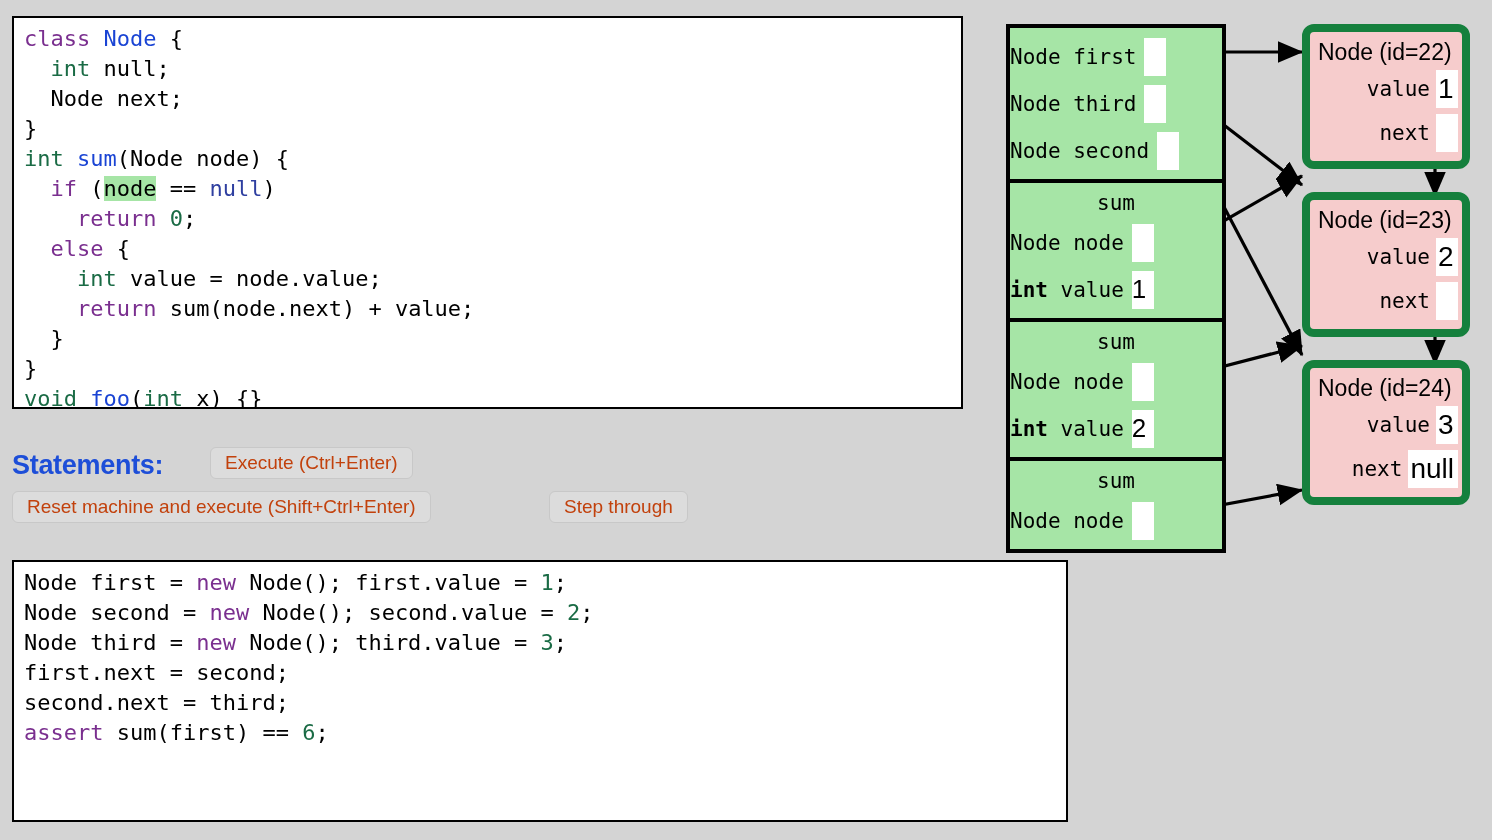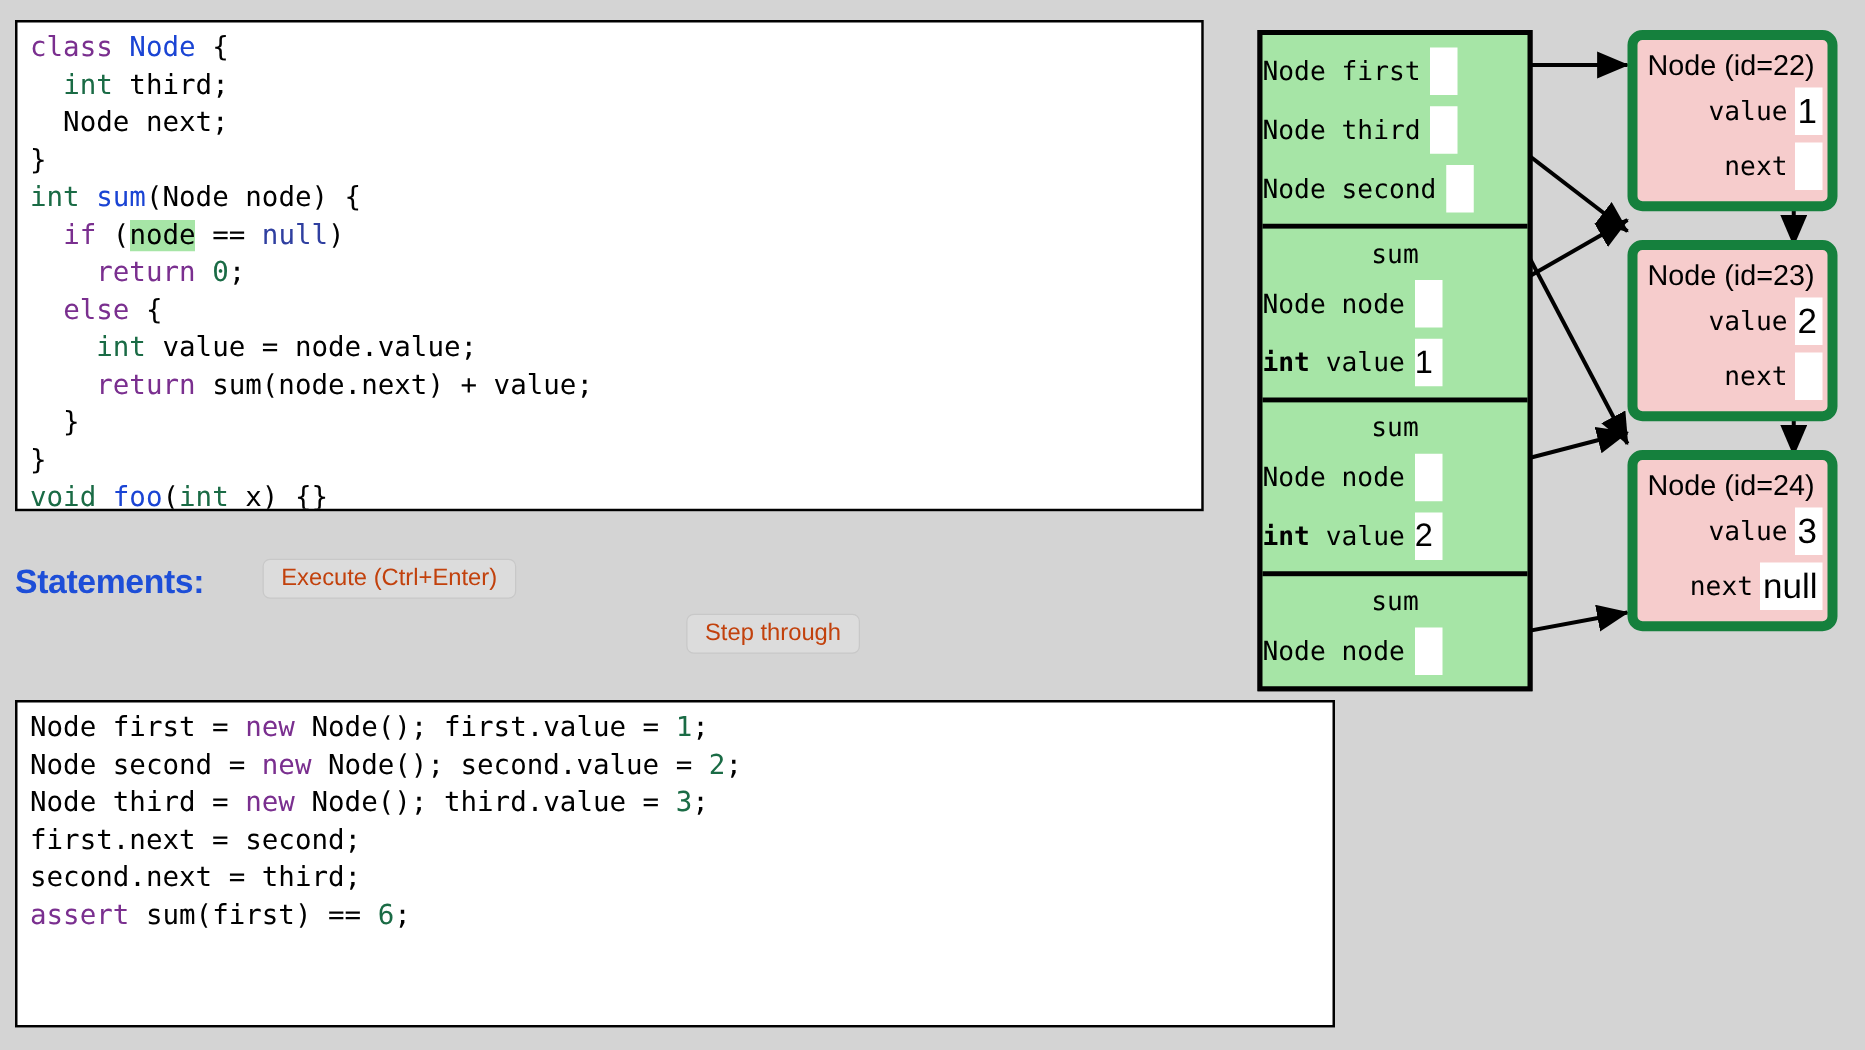--- a/index.html
+++ b/index.html
@@ -222,39 +222,40 @@
   }
   .field-slot.wide { padding-right: 4px; }
 </style>
 </head>
 <body>
 
 <div id="left-pane">
 
   <div class="code-box" id="code-editor">
     <pre class="code-text" id="code-editor-text"><span class="kw">class </span><span class="ident">Node</span><span class="plain"> {</span>
-<span class="plain">  </span><span class="type">int</span><span class="plain"> third;</span>
+<span class="plain">  </span><span class="type">int</span><span class="plain"> null;</span>
 <span class="plain">  Node next;</span>
 <span class="plain">}</span>
 <span class="type">int</span><span class="plain"> </span><span class="ident">sum</span><span class="plain">(Node node) {</span>
 <span class="plain">  </span><span class="kw">if</span><span class="plain"> (</span><span class="plain hl">node</span><span class="plain"> == </span><span class="nullkw">null</span><span class="plain">)</span>
 <span class="plain">    </span><span class="kw">return</span><span class="plain"> </span><span class="num">0</span><span class="plain">;</span>
 <span class="plain">  </span><span class="kw">else</span><span class="plain"> {</span>
 <span class="plain">    </span><span class="type">int</span><span class="plain"> value = node.value;</span>
 <span class="plain">    </span><span class="kw">return</span><span class="plain"> sum(node.next) + value;</span>
 <span class="plain">  }</span>
 <span class="plain">}</span>
 <span class="type">void</span><span class="plain"> </span><span class="ident">foo</span><span class="plain">(</span><span class="type">int</span><span class="plain"> x) {}</span></pre>
   </div>
 
   <div id="statements-bar">
     <div id="statements-label">Statements:</div>
 
     <div class="btn" id="btn-execute" aria-disabled="true">Execute (Ctrl+Enter)</div>
 
+    <div class="btn" id="btn-reset" aria-disabled="true">Reset machine and execute (Shift+Ctrl+Enter)</div>
 
     <div class="btn" id="btn-step" aria-disabled="true">Step through</div>
   </div>
 
   <div class="code-box" id="statements-editor">
     <pre class="code-text" id="statements-editor-text"><span class="plain">Node first = </span><span class="kw">new</span><span class="plain"> Node(); first.value = </span><span class="num">1</span><span class="plain">;</span>
 <span class="plain">Node second = </span><span class="kw">new</span><span class="plain"> Node(); second.value = </span><span class="num">2</span><span class="plain">;</span>
 <span class="plain">Node third = </span><span class="kw">new</span><span class="plain"> Node(); third.value = </span><span class="num">3</span><span class="plain">;</span>
 <span class="plain">first.next = second;</span>
 <span class="plain">second.next = third;</span>

